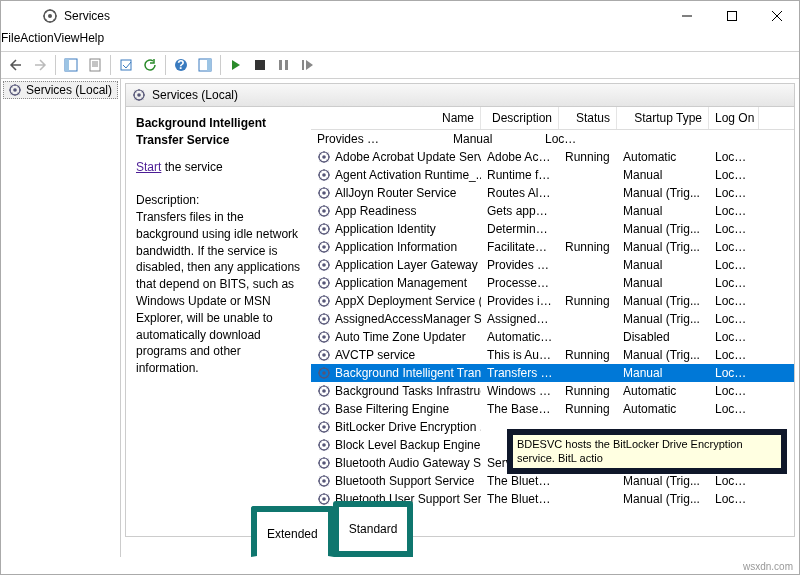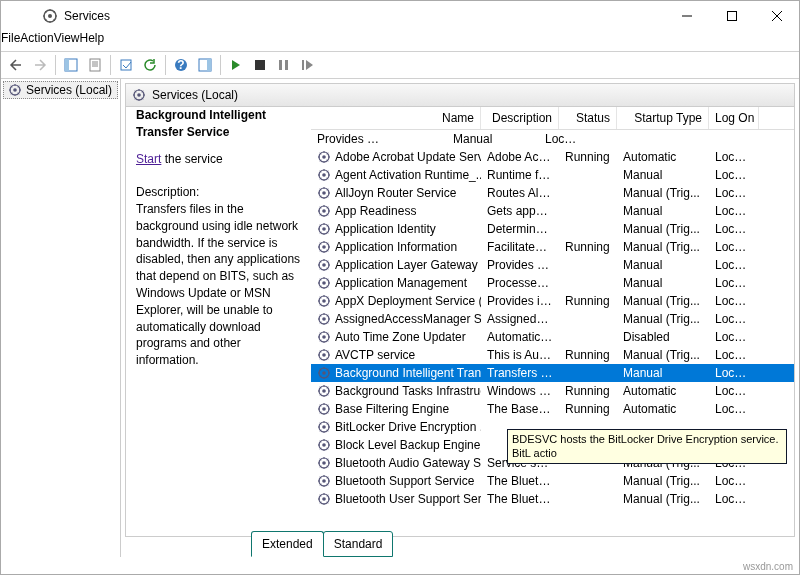--- a/index.html
+++ b/index.html
@@ -13,37 +13,37 @@
 .menubar span { cursor: default; }
 .toolbar { height: 28px; border-top: 1px solid #d0d0d0; border-bottom: 1px solid #d0d0d0; display: flex; align-items: center; padding: 0 4px; gap: 2px; }
 .tbtn { width: 22px; height: 22px; display: flex; align-items: center; justify-content: center; border: 1px solid transparent; }
 .tsep { width: 1px; height: 20px; background: #ccc; margin: 0 2px; }
 .body { display: flex; height: 478px; }
 .tree { width: 120px; border-right: 1px solid #ccc; padding: 2px; }
 .tree-item { display: flex; align-items: center; gap: 4px; padding: 1px 4px; background: #f0f0f0; border: 1px dotted #888; }
 .right { flex: 1; display: flex; flex-direction: column; }
 .rheader { height: 24px; background: linear-gradient(#f8f8f8, #e6e6e6); border-bottom: 1px solid #ccc; display: flex; align-items: center; padding: 0 6px; gap: 6px; margin: 4px 4px 0 4px; border: 1px solid #ccc; }
 .rbody { flex: 1; display: flex; margin: 0 4px; border: 1px solid #ccc; border-top: none; overflow: hidden; }
-.detail { width: 185px; padding: 0 10px; line-height: 1.4; }
+.detail { width: 185px; padding: 8px 10px; line-height: 1.4; }
 .detail .svc-name { font-weight: bold; margin-bottom: 10px; }
 .detail a { color: #4c1d95; }
 .list { flex: 1; overflow: hidden; position: relative; }
 .cols { display: flex; position: sticky; top: 0; background: #fff; border-bottom: 1px solid #ddd; text-align: right; }
 .col { padding: 4px 6px; border-right: 1px solid #e5e5e5; white-space: nowrap; overflow: hidden; }
 .c-name { width: 170px; } .c-desc { width: 78px; } .c-stat { width: 58px; } .c-start { width: 92px; } .c-log { width: 50px; }
 .rows { overflow-y: auto; overflow-x: hidden; height: 418px; }
 .row { display: flex; align-items: center; height: 18px; white-space: nowrap; }
 .row.sel { background: #0078d7; color: #fff; }
 .cell { padding: 0 6px; overflow: hidden; text-overflow: ellipsis; }
 .rn { width: 170px; display: flex; align-items: center; gap: 4px; }
 .rd { width: 78px; } .rs { width: 58px; } .rt { width: 92px; } .rl { width: 50px; }
 .gear-icon { width: 14px; height: 14px; flex-shrink: 0; }
-.tooltip { position: absolute; left: 506px; top: 428px; width: 280px; background: #ffffe1; border: 1px solid #0f172a; padding: 2px 4px; font-size: 11px; line-height: 1.3; z-index: 10; }
+.tooltip { position: absolute; left: 506px; top: 428px; width: 280px; background: #ffffe1; border: 6px solid #0f172a; padding: 2px 4px; font-size: 11px; line-height: 1.3; z-index: 10; }
 .tabs { height: 20px; display: flex; align-items: flex-end; padding-left: 130px; }
-.tab { padding: 5px 10px; border: 1px solid #0f766e; border-top-left-radius: 3px; border-top-right-radius: 3px; background: #fff; margin-right: -1px; position: relative; }
+.tab { padding: 15px 10px; border: 6px solid #0f766e; border-top-left-radius: 3px; border-top-right-radius: 3px; background: #fff; margin-right: -1px; position: relative; }
 .tab.active { border-bottom: 1px solid #fff; z-index: 1; }
 .watermark { position: absolute; right: 6px; bottom: 2px; font-size: 10px; color: #999; margin-top: 41px; }
 svg { display: block; }
 </style>
 </head>
 <body>
 
 <div class="titlebar">
   <span class="icon">
     <svg viewBox="0 0 16 16">

